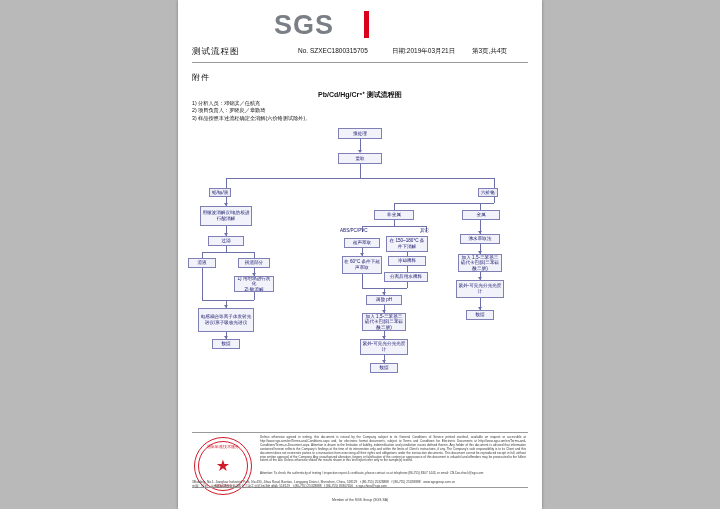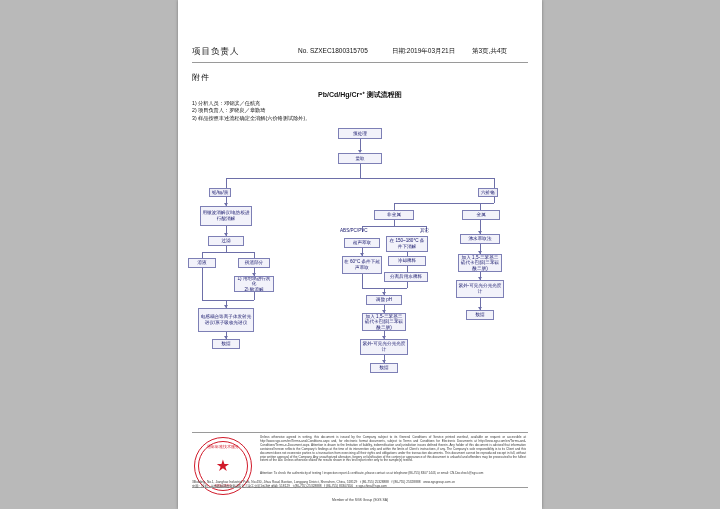--- a/index.html
+++ b/index.html
@@ -48,22 +48,26 @@
   .attn{position:absolute;left:82px;top:471px;width:266px;font-size:3.1px;line-height:4px;color:#3a3a3a;}
   .foot2{position:absolute;left:14px;top:480px;width:336px;font-size:3.2px;line-height:4.4px;color:#3a3a3a;}
   .member{position:absolute;left:0;right:0;top:498px;text-align:center;font-size:3.4px;color:#3a3a3a;}
   .bluebar{position:absolute;left:14px;top:487px;width:336px;height:0.7px;background:#9a9a9a;}
 </style>
 </head>
 <body>
 
 <div class="page">
 
-
-  <div class="rep-title">项目负责人</div>
+  <div class="sgs-logo">
+    <div class="txt">SGS</div>
+    <div class="bar"></div>
+  </div>
+
+  <div class="rep-title">测试流程图</div>
   <div class="rep-no">No. SZXEC1800315705</div>
   <div class="rep-date">日期:2019年03月21日</div>
   <div class="rep-page">第3页,共4页</div>
   <div class="hdr-line"></div>
 
   <div class="attach">附件</div>
   <div class="flow-title">Pb/Cd/Hg/Cr⁶⁺ 测试流程图</div>
 
   <div class="notes">
     <div>1) 分析人员：邓锦滨／任航充</div>

